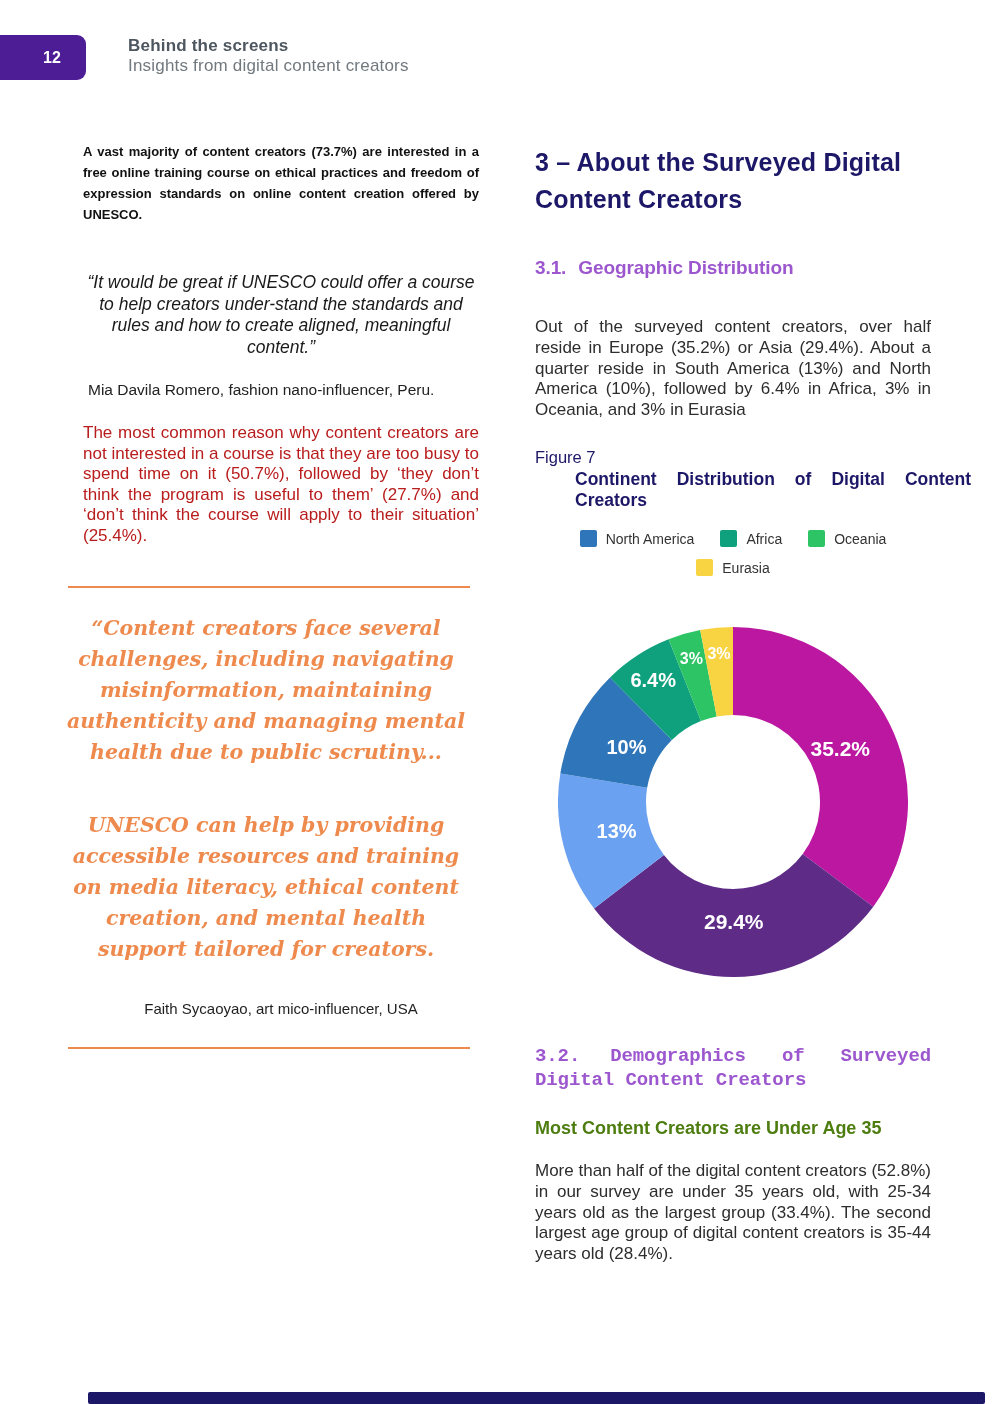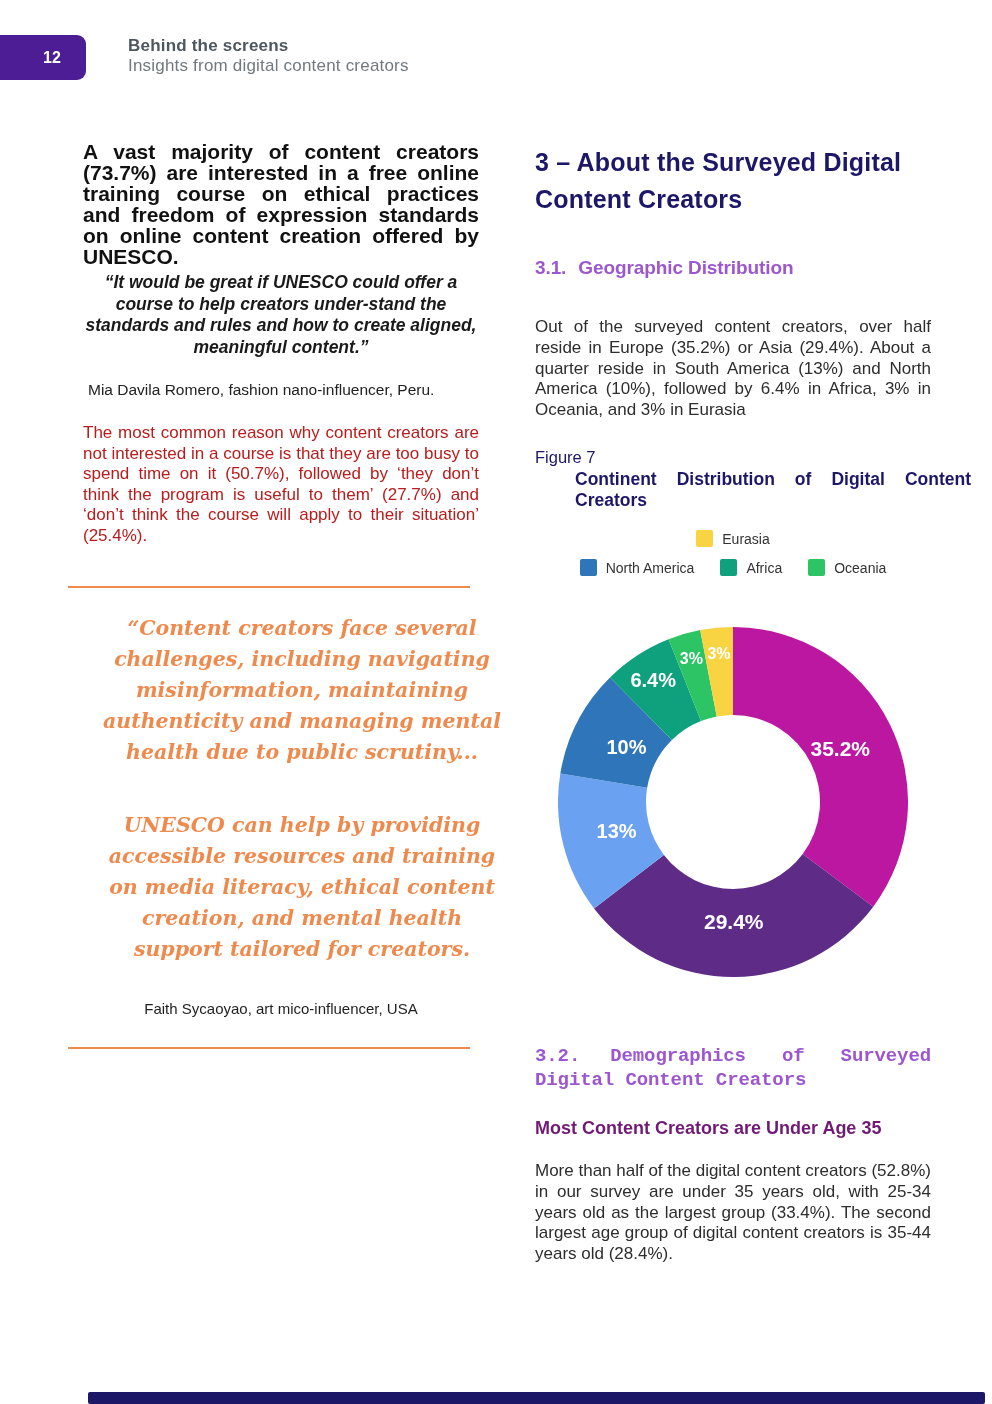--- a/index.html
+++ b/index.html
@@ -12,31 +12,31 @@
   .page-badge{
     left:0;top:35px;width:86px;height:45px;background:#4c1d95;
     border-radius:0 9px 9px 0;display:flex;align-items:center;justify-content:center;
     padding-left:18px;box-sizing:border-box;
   }
   .page-badge span{color:#ffffff;font-weight:bold;font-size:16px;}
   .hdr-title{left:128px;top:36px;font-size:17px;font-weight:bold;color:#4e5760;letter-spacing:.2px;text-align:center;}
   .hdr-sub{left:128px;top:56px;font-size:17px;color:#71797f;letter-spacing:.2px;}
   
   .lcol{left:83px;width:396px;}
-  .lead{top:141px;font-weight:bold;color:#111111;font-size:21px;line-height:21px;text-align:justify;}
-  .quote1{top:272px;font-weight:bold;font-style:italic;color:#1a1a1a;font-size:17.5px;line-height:21.5px;text-align:center;}
+  .lead{top:141px;font-weight:bold;color:#111111;font-size:13px;line-height:21px;text-align:justify;}
+  .quote1{top:272px;font-weight:normal;font-style:italic;color:#1a1a1a;font-size:17.5px;line-height:21.5px;text-align:center;}
   .attr1{top:381px;font-size:15.5px;color:#222222;padding-left:5px;}
   .para2{top:423px;font-size:17px;line-height:20.5px;text-align:justify;color:#b91c1c;}
   .divider{left:68px;width:402px;height:0;border-top:2px solid #ee8a4d;}
   .div1{top:586px;}
   .div2{top:1047px;}
   .pullq{
     left:62px;width:408px;text-align:center;color:#ee8a4d;
     font-family:"DejaVu Serif",serif;font-weight:bold;font-style:italic;
-    font-size:20.5px;line-height:31px;margin-left:36px;
+    font-size:20.5px;line-height:31px;
   }
   .pq1{top:613px;}
   .pq2{top:810px;}
   .attr2{left:83px;width:396px;top:1000px;text-align:center;font-size:15px;color:#1f1f1f;}
   
   .rcol{left:535px;width:396px;}
   .sec-h{top:144px;width:370px;color:#1d1768;font-weight:bold;font-size:25px;line-height:37px;letter-spacing:.2px;}
   .sub-h{color:#9c57cf;font-weight:bold;font-size:19px;letter-spacing:-.1px;text-align:justify;}
   .sub1{top:257px;}
   .sub1 .subnum{margin-right:12px;}
@@ -46,21 +46,21 @@
   .geo-p{top:317px;}
   .fig-label{top:448px;color:#1d1768;font-size:16.5px;}
   .fig-title{top:469px;color:#1d1768;font-weight:bold;font-size:17.5px;line-height:20.5px;text-align:justify;margin-left:40px;}
   .legend{top:530px;left:535px;width:396px;display:flex;flex-direction:column;gap:12px;}
   .legend-row{display:flex;justify-content:center;gap:26px;}
   .legend-item{display:flex;align-items:center;gap:9px;}
   .swatch{width:17px;height:17px;border-radius:2px;display:inline-block;flex:0 0 auto;}
   .legend-label{font-size:14px;color:#333333;white-space:nowrap;}
   .donut{left:558px;top:627px;}
   .donut text{font-family:"Liberation Sans",sans-serif;}
-  .demo-h{top:1118px;color:#701a75;font-weight:bold;font-size:18px;}
+  .demo-h{top:1118px;color:#4d7c0f;font-weight:bold;font-size:18px;}
   .demo-p{top:1161px;}
   
   .footer-bar{left:88px;top:1392px;width:897px;height:12px;background:#1d1768;border-radius:2px;}
 </style>
 </head>
 <body>
 
 <div class="abs page-badge">
   <span>12</span>
 </div>
@@ -81,36 +81,36 @@
 <div class="abs rcol sub-h sub1">
   <span class="subnum">3.1.</span><span>Geographic Distribution</span>
 </div>
 <div class="abs rcol geo-p">Out of the surveyed content creators, over half reside in Europe (35.2%) or Asia (29.4%). About a quarter reside in South America (13%) and North America (10%), followed by 6.4% in Africa, 3% in Oceania, and 3% in Eurasia</div>
 <div class="abs rcol fig-label">Figure 7</div>
 <div class="abs rcol fig-title">Continent Distribution of Digital Content Creators</div>
 
 <div class="abs legend">
     <div class="legend-row">
       <div class="legend-item">
-        <span class="swatch" style="background: rgb(248, 211, 66);"></span>
-        <span class="legend-label">Eurasia</span>
-      </div>
-    </div>
-    <div class="legend-row">
-      <div class="legend-item">
         <span class="swatch" style="background: rgb(46, 118, 185);"></span>
         <span class="legend-label">North America</span>
       </div>
       <div class="legend-item">
         <span class="swatch" style="background: rgb(15, 160, 125);"></span>
         <span class="legend-label">Africa</span>
       </div>
       <div class="legend-item">
         <span class="swatch" style="background: rgb(44, 196, 100);"></span>
         <span class="legend-label">Oceania</span>
+      </div>
+    </div>
+    <div class="legend-row">
+      <div class="legend-item">
+        <span class="swatch" style="background: rgb(248, 211, 66);"></span>
+        <span class="legend-label">Eurasia</span>
       </div>
     </div>
   </div>
 
 <svg class="abs donut" width="350" height="350" viewBox="0 0 350 350">
     <path d="M 175 0 A 175 175 0 0 1 315.2742223524034 279.6333720350658 L 244.73632768376626 227.01773352600415 A 87 87 0 0 0 175 88 Z" fill="#bb17a1"></path>
     <text x="282.26097089815164" y="121.19401406919614" fill="#ffffff" font-size="21" font-weight="bold" text-anchor="middle" dominant-baseline="central">35.2%</text>
     <path d="M 315.2742223524034 279.6333720350658 A 175 175 0 0 1 36.05168023662884 281.387802096556 L 105.92283531763835 227.8899358994307 A 87 87 0 0 0 244.73632768376626 227.01773352600415 Z" fill="#5e2b87"></path>
     <text x="175.75397727586704" y="294.99763130273647" fill="#ffffff" font-size="21" font-weight="bold" text-anchor="middle" dominant-baseline="central">29.4%</text>
     <path d="M 36.05168023662884 281.387802096556 A 175 175 0 0 1 2.329959763623094 146.5384960908954 L 89.15832285391548 160.85056662804513 A 87 87 0 0 0 105.92283531763835 227.8899358994307 Z" fill="#6aa1f1"></path>

